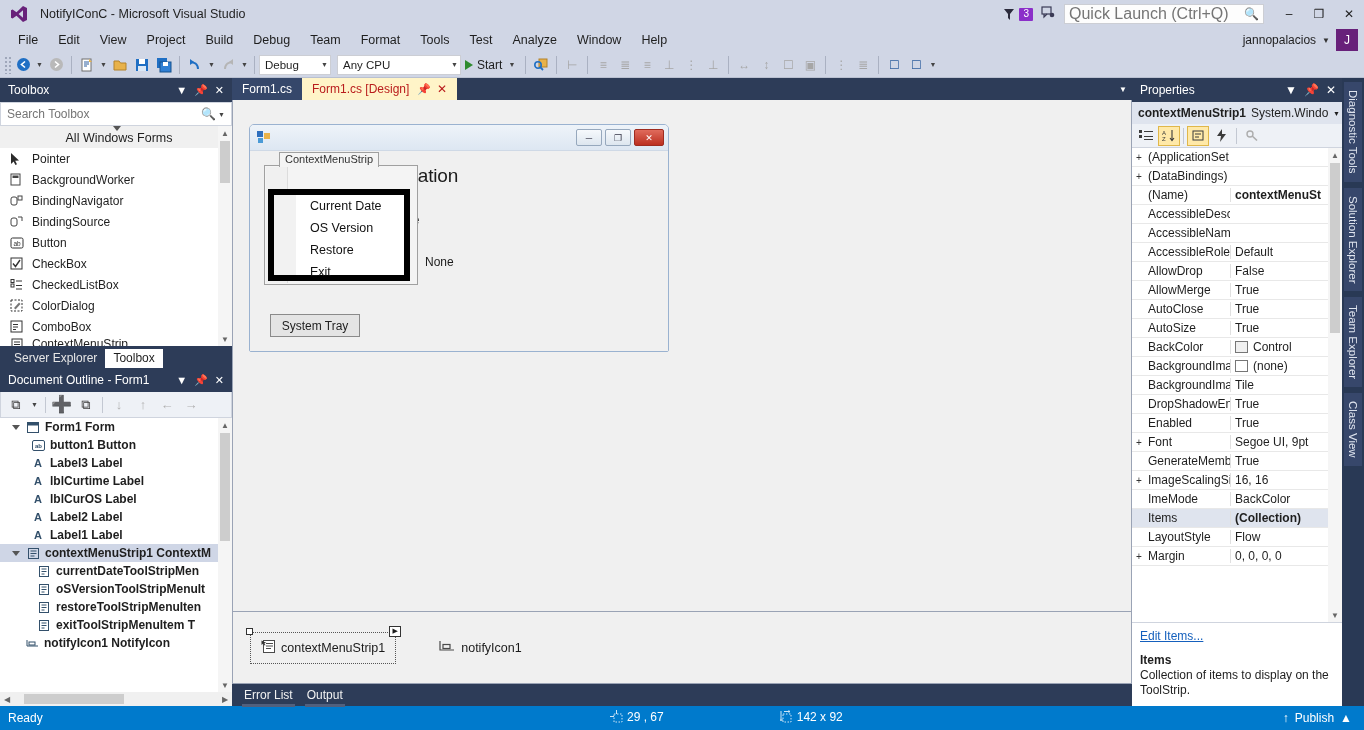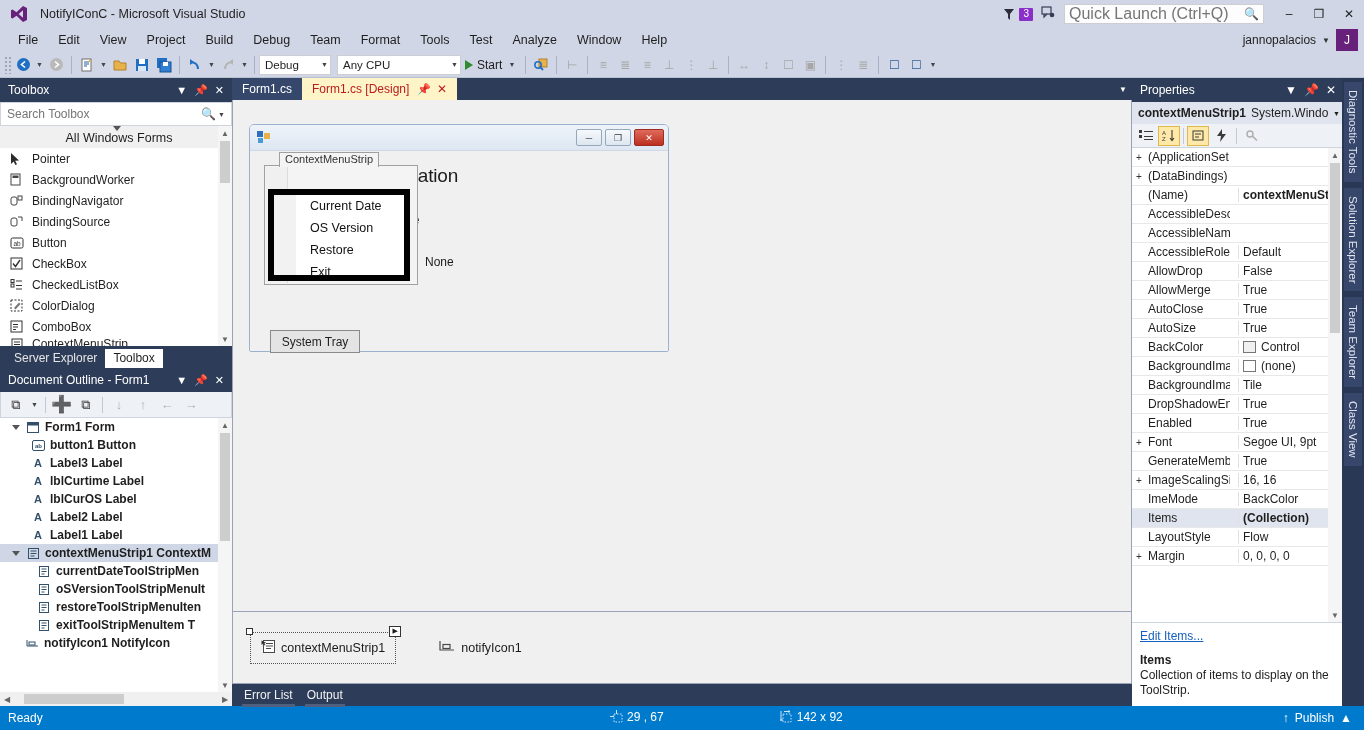--- a/index.html
+++ b/index.html
@@ -100,21 +100,21 @@
   .winform { position:absolute; left:16px; top:24px; width:420px; height:228px; background:#f0f0f0;
              border:1px solid #9ab2d0; border-radius:5px 5px 2px 2px; box-shadow:0 0 0 1px #e8eef6 inset; }
   .wf-title { height:26px; background:linear-gradient(#eef3f9,#dde7f2); border-radius:4px 4px 0 0; display:flex; align-items:center; padding:0 4px; border-bottom:1px solid #cfd9e6; }
   .wf-ico { width:16px; height:14px; margin-left:3px; position:relative; }
   .wf-btns { margin-left:auto; display:flex; gap:3px; align-items:center; }
   .wf-b { width:26px; height:17px; border:1px solid #96a8bd; border-radius:2px; background:linear-gradient(#f6f9fc,#dde6ef); display:flex; align-items:center; justify-content:center; font-size:9px; color:#334; }
   .wf-b.close { background:linear-gradient(#e06b5c,#bb2f20); border-color:#9e2b20; color:#fff; width:30px; }
   .wf-body { position:relative; height:calc(100% - 26px); background:#f0f0f0; }
   .wf-heading { position:absolute; left:48px; top:14px; font-size:19px; color:#1b1b1b; letter-spacing:-.2px; }
   .wf-lbl { position:absolute; font-size:12px; color:#1b1b1b; }
-  .wf-button { position:absolute; left:20px; top:163px; width:90px; height:23px; background:#e4e4e4; border:1px solid #8a8a8a; display:flex; align-items:center; justify-content:center; font-size:12px;margin-top:16px; }
+  .wf-button { position:absolute; left:20px; top:163px; width:90px; height:23px; background:#e4e4e4; border:1px solid #8a8a8a; display:flex; align-items:center; justify-content:center; font-size:12px; }
 
   
   .cms-designer { position:absolute; left:14px; top:14px; width:154px; height:120px; background:#f4f4f4; border:1px solid #a0a0a0; }
   .cms-tagtab { position:absolute; left:14px; top:-14px; height:15px; padding:0 5px; background:#f4f4f4; border:1px solid #a0a0a0; border-bottom:0; font-size:11px; color:#333; white-space:nowrap; }
   .cms-strip { position:absolute; left:1px; top:1px; bottom:1px; width:22px; background:#f0f0f0; border-right:1px solid #dcdcdc; }
   .typehere { position:absolute; left:30px; top:94px; width:88px; height:19px; border:1px solid #b5b5b5; background:#f4f4f4; display:flex; align-items:center; justify-content:center; font-size:12px; color:#aaa; }
 
   
   .cmenu { position:absolute; left:18px; top:38px; width:142px; height:92px; background:#fff; border:6px solid #000; }
   .cmenu .strip { position:absolute; left:0; top:0; bottom:0; width:22px; background:#f2f2f2; }
@@ -141,21 +141,21 @@
   .prop-obj .od { margin-left:auto; font-size:7px; }
   .prop-tb { height:24px; background:#eef1f6; border-bottom:1px solid #cfd4de; display:flex; align-items:center; gap:1px; padding:0 3px; flex:0 0 24px; }
   .prop-tb .pb { width:22px;height:20px;display:flex;align-items:center;justify-content:center;font-size:12px;color:#3b3b3b; }
   .prop-tb .pb.on { background:#ffe9a8; border:1px solid #e0b74a; }
   .prop-tb .pb.dis { color:#adadad; }
   .prop-list { flex:1; background:#fff; overflow:hidden; position:relative; }
   .prow { height:19px; display:flex; align-items:center; border-bottom:1px solid #e8e8e8; font-size:12px; }
   .prow.sel { background:#dfe4ee; }
   .prow .exp { width:14px; text-align:center; font-size:10px; color:#333; }
   .prow .pn { width:84px; padding-left:2px; white-space:nowrap; overflow:hidden; }
-  .prow .pv { flex:1; border-left:1px solid #e0e0e0; padding-left:4px; white-space:nowrap; overflow:hidden; display:flex; align-items:center; gap:5px;margin-left:8px; }
+  .prow .pv { flex:1; border-left:1px solid #e0e0e0; padding-left:4px; white-space:nowrap; overflow:hidden; display:flex; align-items:center; gap:5px; }
   .prow .pv.bold { font-weight:bold; }
   .swatch { width:13px; height:12px; border:1px solid #767676; display:inline-block; }
   .prop-desc { background:#fff; border-top:1px solid #cfd4de; padding:6px 8px 8px; flex:0 0 auto; }
   .pd-link { color:#1560bd; text-decoration:underline; font-size:12px; display:block; margin-bottom:10px; }
   .pd-title { font-weight:bold; font-size:12px; margin-bottom:1px; }
   .pd-body { font-size:12px; line-height:15px; }
 
   
   .rail { width:22px; background:#293955; display:flex; flex-direction:column; align-items:center; padding-top:4px; flex:0 0 22px; }
   .rail .vt { writing-mode:vertical-rl; color:#dfe4ee; font-size:11.5px; padding:8px 3px; margin-bottom:6px; background:#37476b; }

